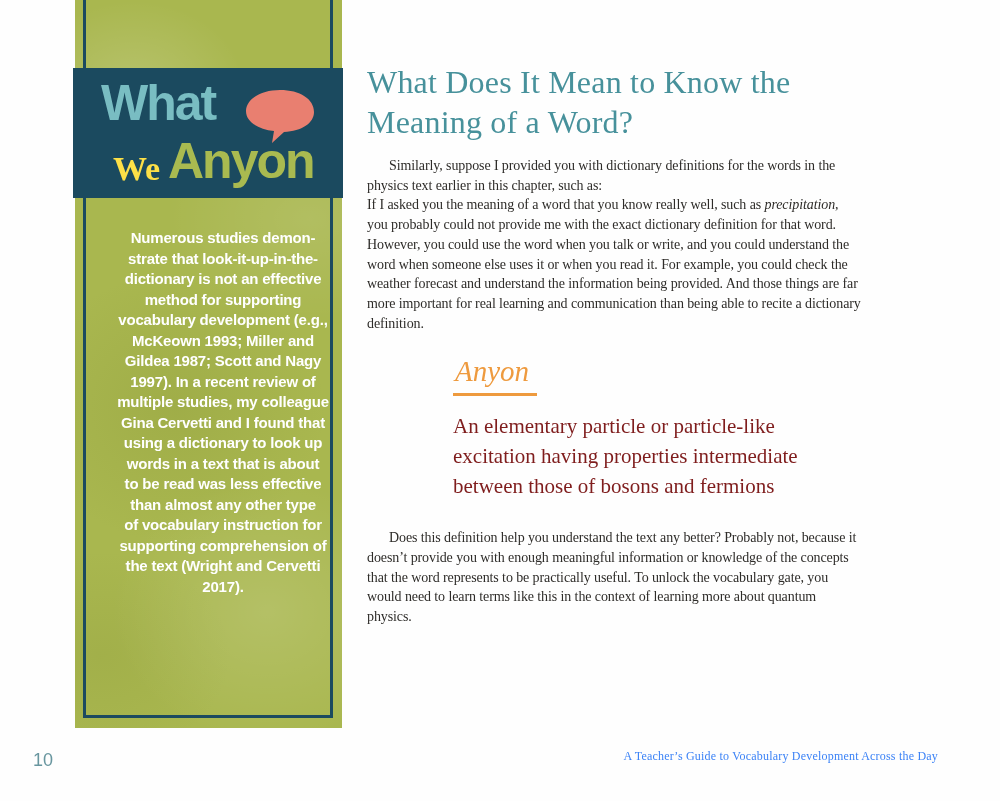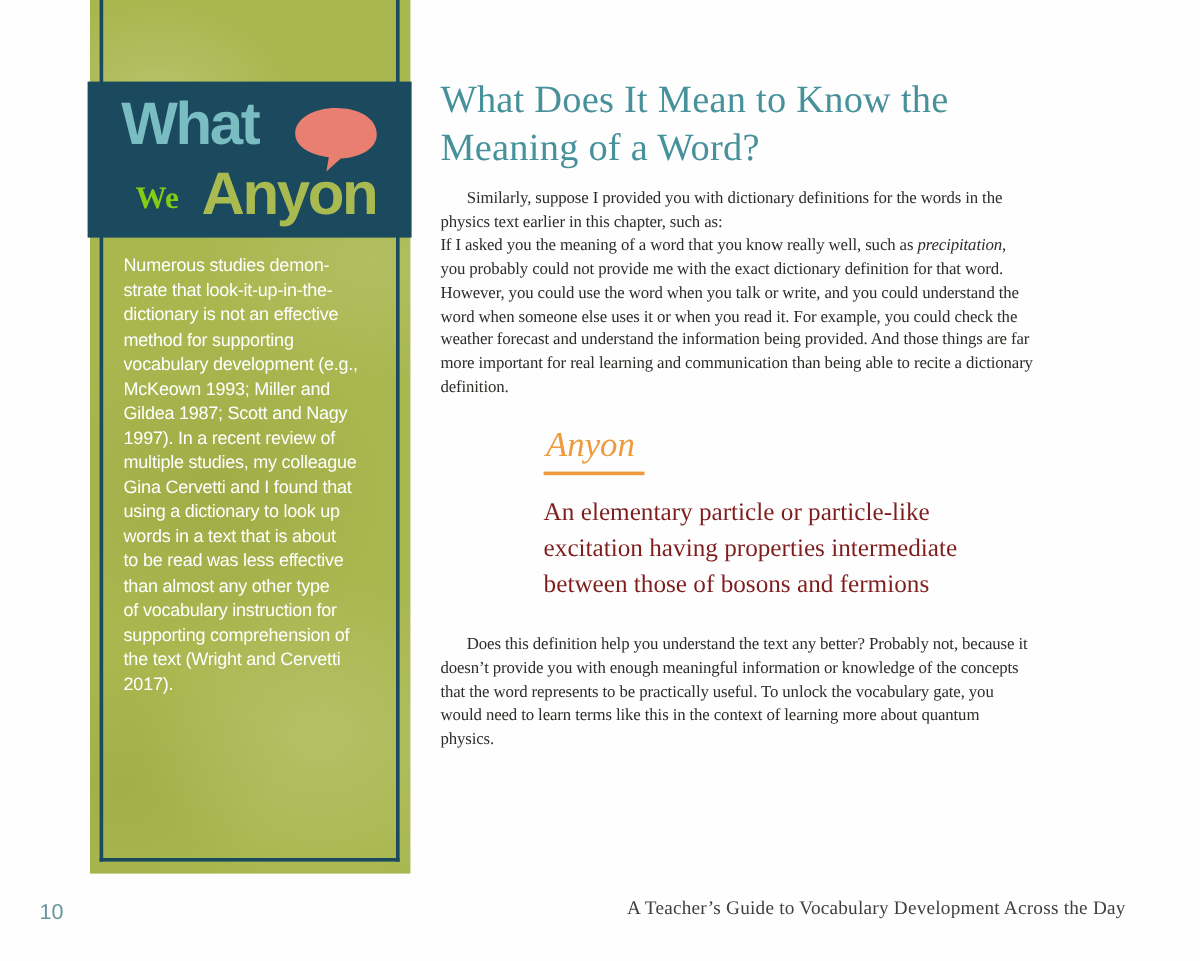--- a/index.html
+++ b/index.html
@@ -41,41 +41,42 @@
   }
   .wwk-what {
     position: absolute; left: 28px; top: 10px;
     font-family: "Liberation Sans", sans-serif;
     font-weight: bold; font-size: 50px; line-height: 1;
     letter-spacing: -2px; color: #79bdc2;
   }
   .wwk-we {
     position: absolute; left: 40px; top: 84px;
     font-family: "Liberation Serif", serif;
-    font-weight: bold; font-size: 26px; line-height: 1;
-    color: #84cc16;
+    font-weight: bold; font-size: 34px; line-height: 1;
+    color: #fde047;
   }
   .wwk-know {
     position: absolute; left: 95px; top: 68px;
     font-family: "Liberation Sans", sans-serif;
     font-weight: bold; font-size: 50px; line-height: 1;
     letter-spacing: -2px; color: #a9ba50;
   }
   .wwk-bubble { position: absolute; left: 170px; top: 20px; }
 
   .sidebar-text {
     position: absolute;
-    left: 28px; top: 212px;
+    left: 28px; top: 228px;
     width: 240px;
     font-family: "Liberation Sans", sans-serif;
-    font-weight: normal;
+    font-weight: bold;
     font-size: 15px; line-height: 20.5px;
     letter-spacing: -0.2px;
     color: #ffffff;
     white-space: pre-line;
+    text-align: center;
   }
 
   
   .main {
     position: absolute;
     left: 367px; top: 62px;
     width: 585px;
   }
   .main-title {
     font-family: "Liberation Serif", serif;
@@ -117,22 +118,22 @@
 
   
   .footer-page-num {
     position: absolute; left: 33px; top: 750px;
     font-family: "Liberation Sans", sans-serif;
     font-size: 18px; color: #68969f;
   }
   .footer-book-title {
     position: absolute; right: 62px; top: 749px;
     font-family: "Liberation Serif", serif;
-    font-size: 16px; letter-spacing: 0.2px;
-    color: #404040;
+    font-size: 12px; letter-spacing: 0.2px;
+    color: #3b82f6;
   }
 </style>
 </head>
 <body>
 
 <div class="page">
 
   <div class="sidebar">
     <div class="sidebar-frame"></div>
 

